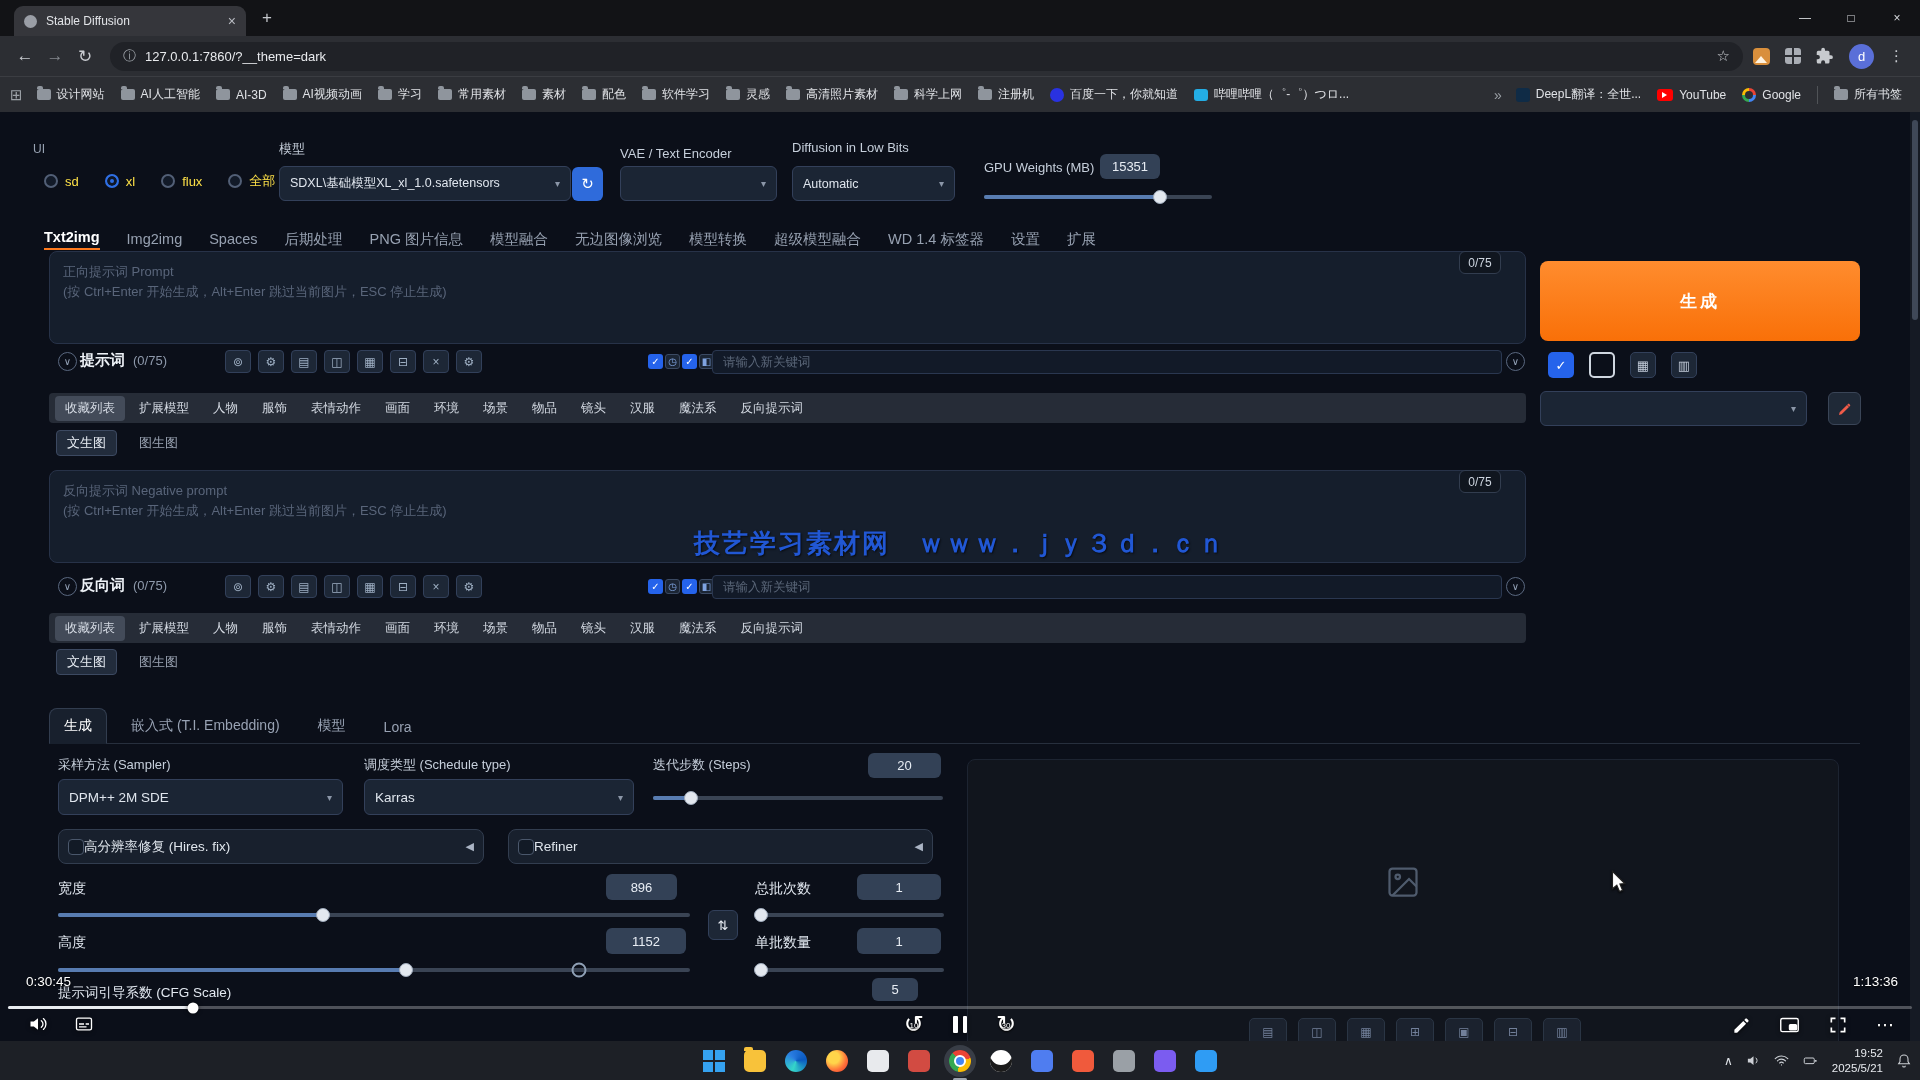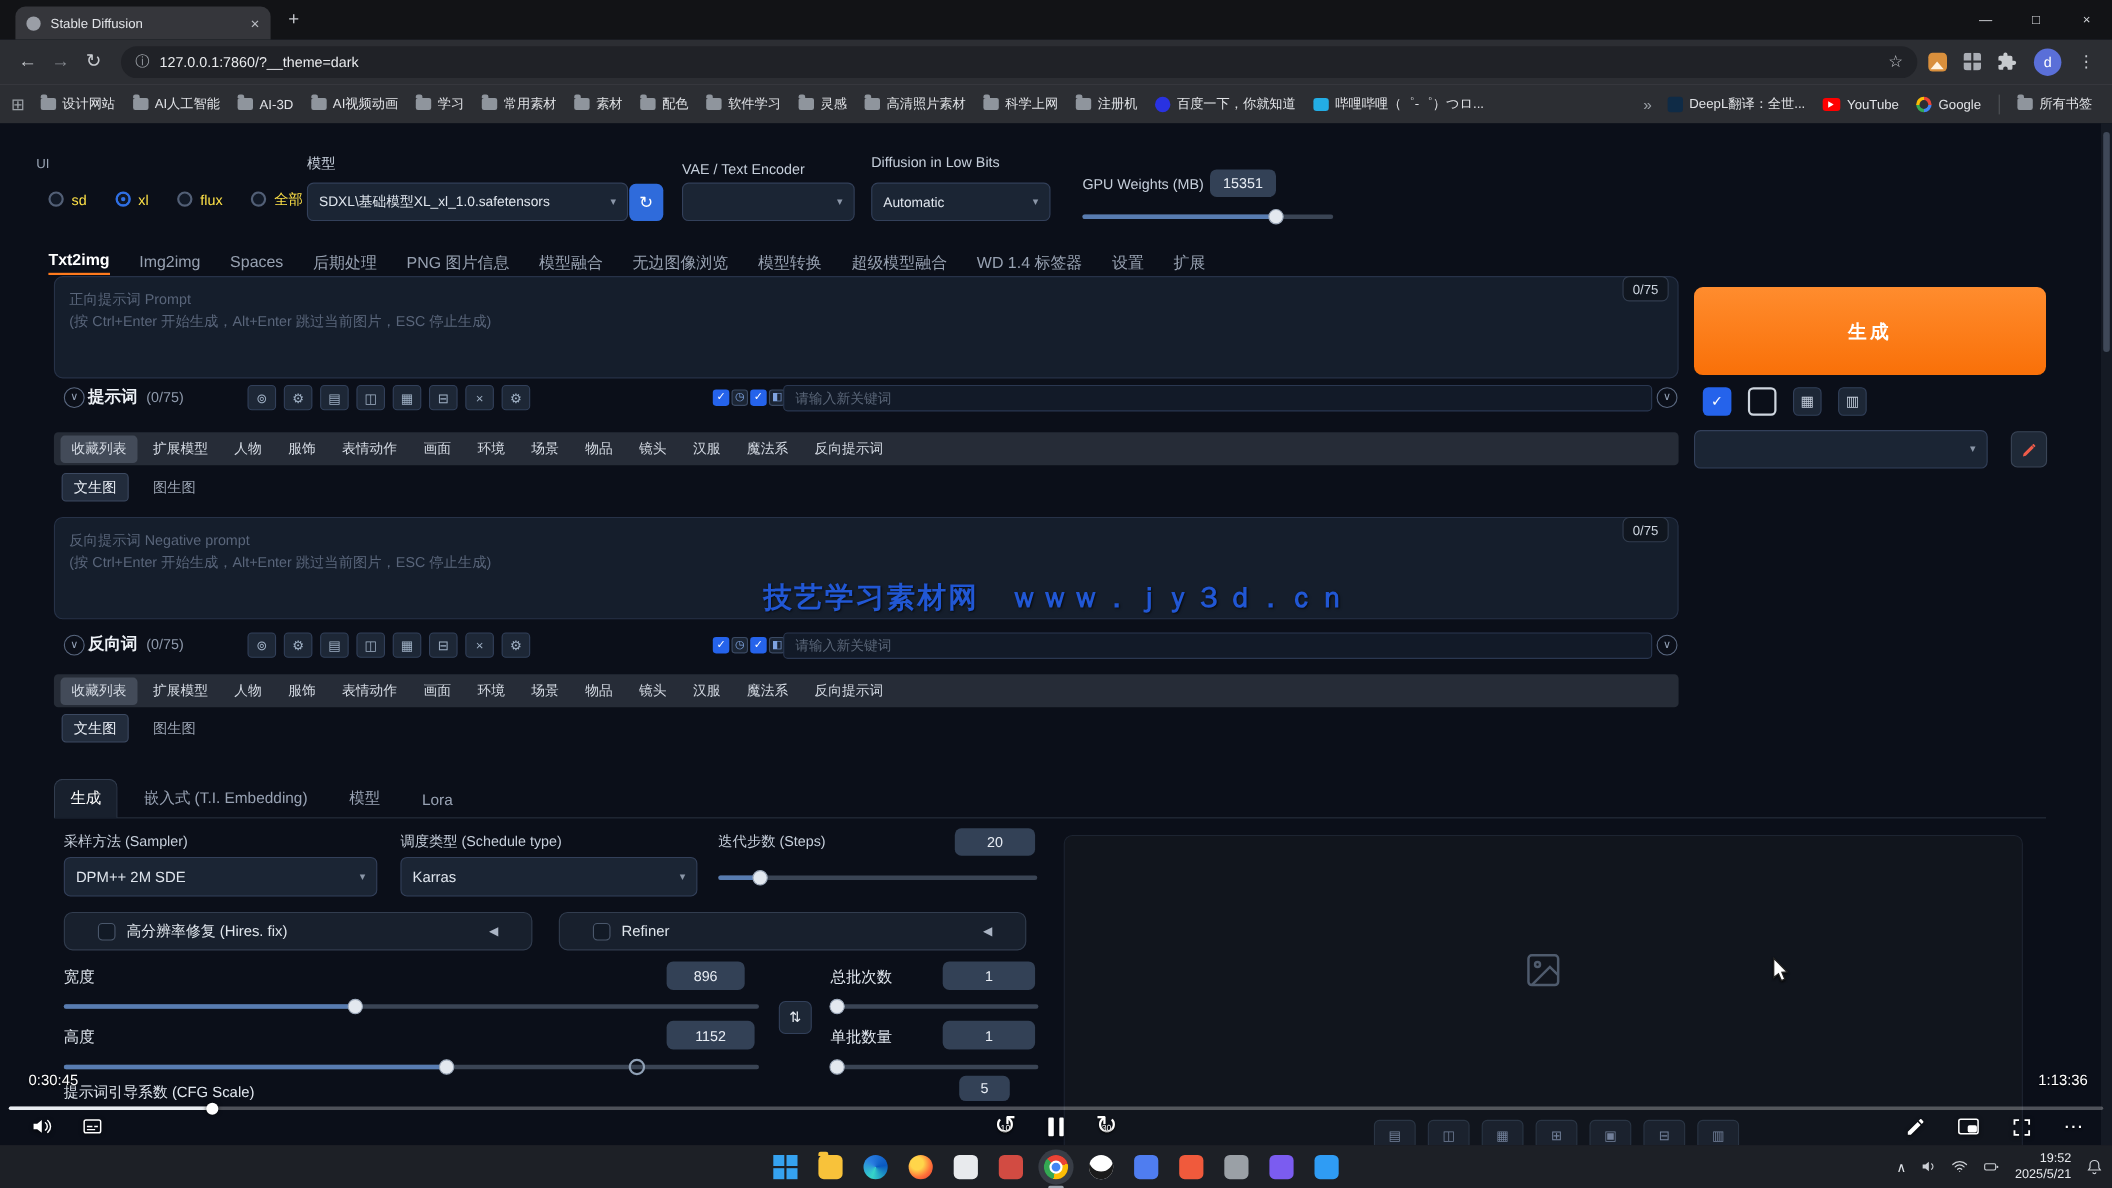--- a/index.html
+++ b/index.html
@@ -87,21 +87,21 @@
 
   .main-tabs { position:absolute; display:flex; gap:27px; align-items:center; height:30px;
     font-size:14.5px; color:#97a1b1; }
   .main-tabs .mt.selected { color:#fff; font-weight:bold; border-bottom:2px solid #ff7a1d; padding-bottom:3px; }
 
   .tbox { position:absolute; background:#151e2c; border:1px solid #273248; border-radius:8px; }
   .tbox textarea { position:absolute; inset:0; background:transparent; border:none; outline:none; resize:none;
     color:#dce3ec; font-size:13px; padding:10px 12px; font-family:inherit; }
   .ph-overlay { position:absolute; left:13px; top:10px; color:#59657a; font-size:13px; line-height:20px;
     pointer-events:none; }
-  .chip { position:absolute; right:8px; top:-1px; width:42px; height:23px; background:#10161f;
+  .chip { position:absolute; right:24px; top:-1px; width:42px; height:23px; background:#10161f;
     border:1px solid #323d4f; border-radius:6px; color:#cdd5df; font-size:12px;
     display:flex; align-items:center; justify-content:center; }
 
   .sec-row { position:absolute; height:28px; }
   .circ-chev { position:absolute; top:4px; width:19px; height:19px; border:1px solid #5a6880; border-radius:50%;
     color:#95a3b8; font-size:10px; line-height:17px; text-align:center; }
   .sec-title { position:absolute; top:3px; color:#eef2f7; font-size:15px; font-weight:bold; }
   .sec-count { position:absolute; top:5px; color:#8e99ab; font-size:13px; }
   .tbtn-row { position:absolute; top:2px; display:flex; gap:7px; }
   .tbtn { width:26px; height:23px; background:#1d2736; border:1px solid #32405a; border-radius:4px;
@@ -122,21 +122,21 @@
   .modetabs { position:absolute; display:flex; gap:12px; align-items:center; }
   .mtab { font-size:13px; color:#9aa3b2; padding:3px 10px; }
   .mtab.selected { color:#e9eef5; background:#222c3c; border:1px solid #3c4961; border-radius:4px; }
 
   .ltabs { position:absolute; display:flex; align-items:flex-end; gap:10px; border-bottom:1px solid #272f3d; }
   .ltab { font-size:14px; color:#98a2b3; padding:8px 14px; }
   .ltab.selected { color:#fff; background:#18202d; border:1px solid #323d4f; border-bottom-color:#18202d;
     border-radius:8px 8px 0 0; margin-bottom:-1px; }
 
   .optbox { position:absolute; background:#18202d; border:1px solid #323d4f; border-radius:8px;
-    display:flex; align-items:center; gap:10px; padding:0 30px; color:#dfe5ec; font-size:13.5px; }
+    display:flex; align-items:center; padding:0 9px; color:#dfe5ec; font-size:13.5px; }
   .cb { width:16px; height:16px; border:1px solid #4a576b; border-radius:4px; background:#121a26; flex:none; }
   .optbox .tri { margin-left:auto; color:#aab4c4; font-size:11px; }
 
   .gen { position:absolute; background:linear-gradient(180deg,#ff8c2e,#f97008); border-radius:8px; color:#fff;
     font-size:17px; font-weight:bold; letter-spacing:3px; display:flex; align-items:center; justify-content:center; }
   .qk-row { position:absolute; display:flex; gap:15px; }
   .qk { width:26px; height:26px; border-radius:5px; font-size:13px; display:flex; align-items:center; justify-content:center; }
   .qk1 { background:#2563eb; color:#fff; }
   .qk2 { border:2px solid #cfd6df; background:transparent; }
   .qk3,.qk4 { background:#1d2736; border:1px solid #32405a; color:#c2cbd8; }

